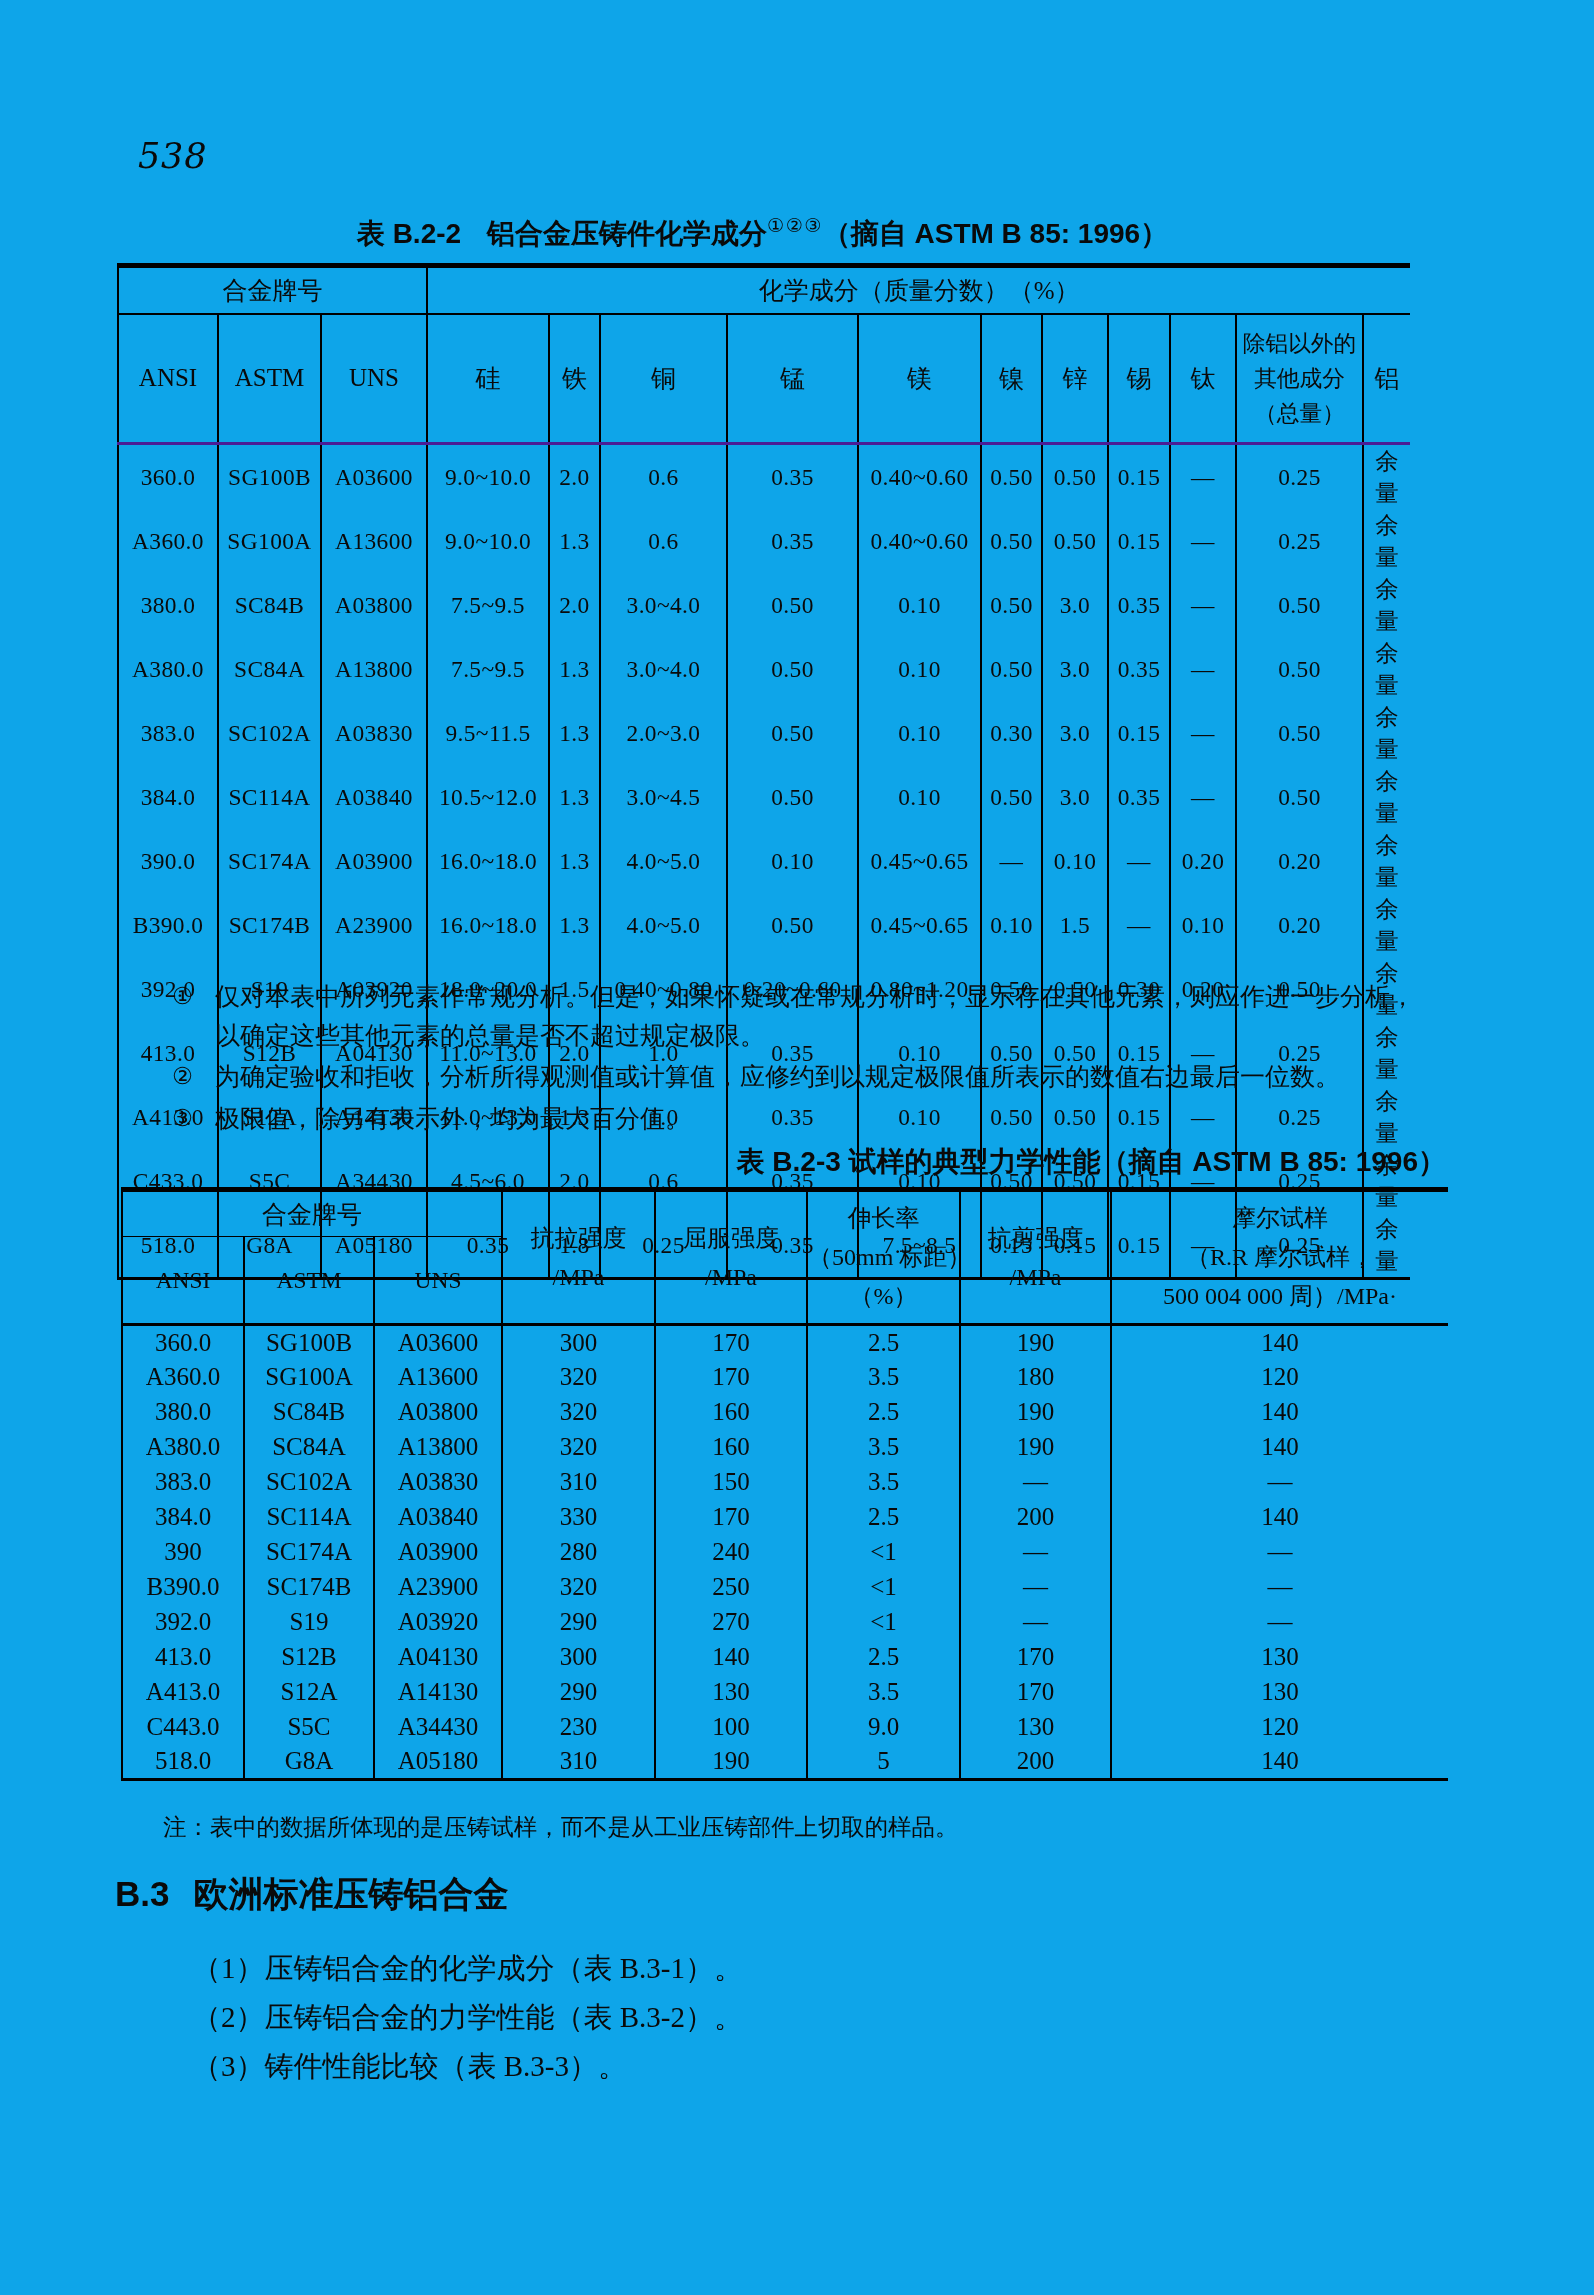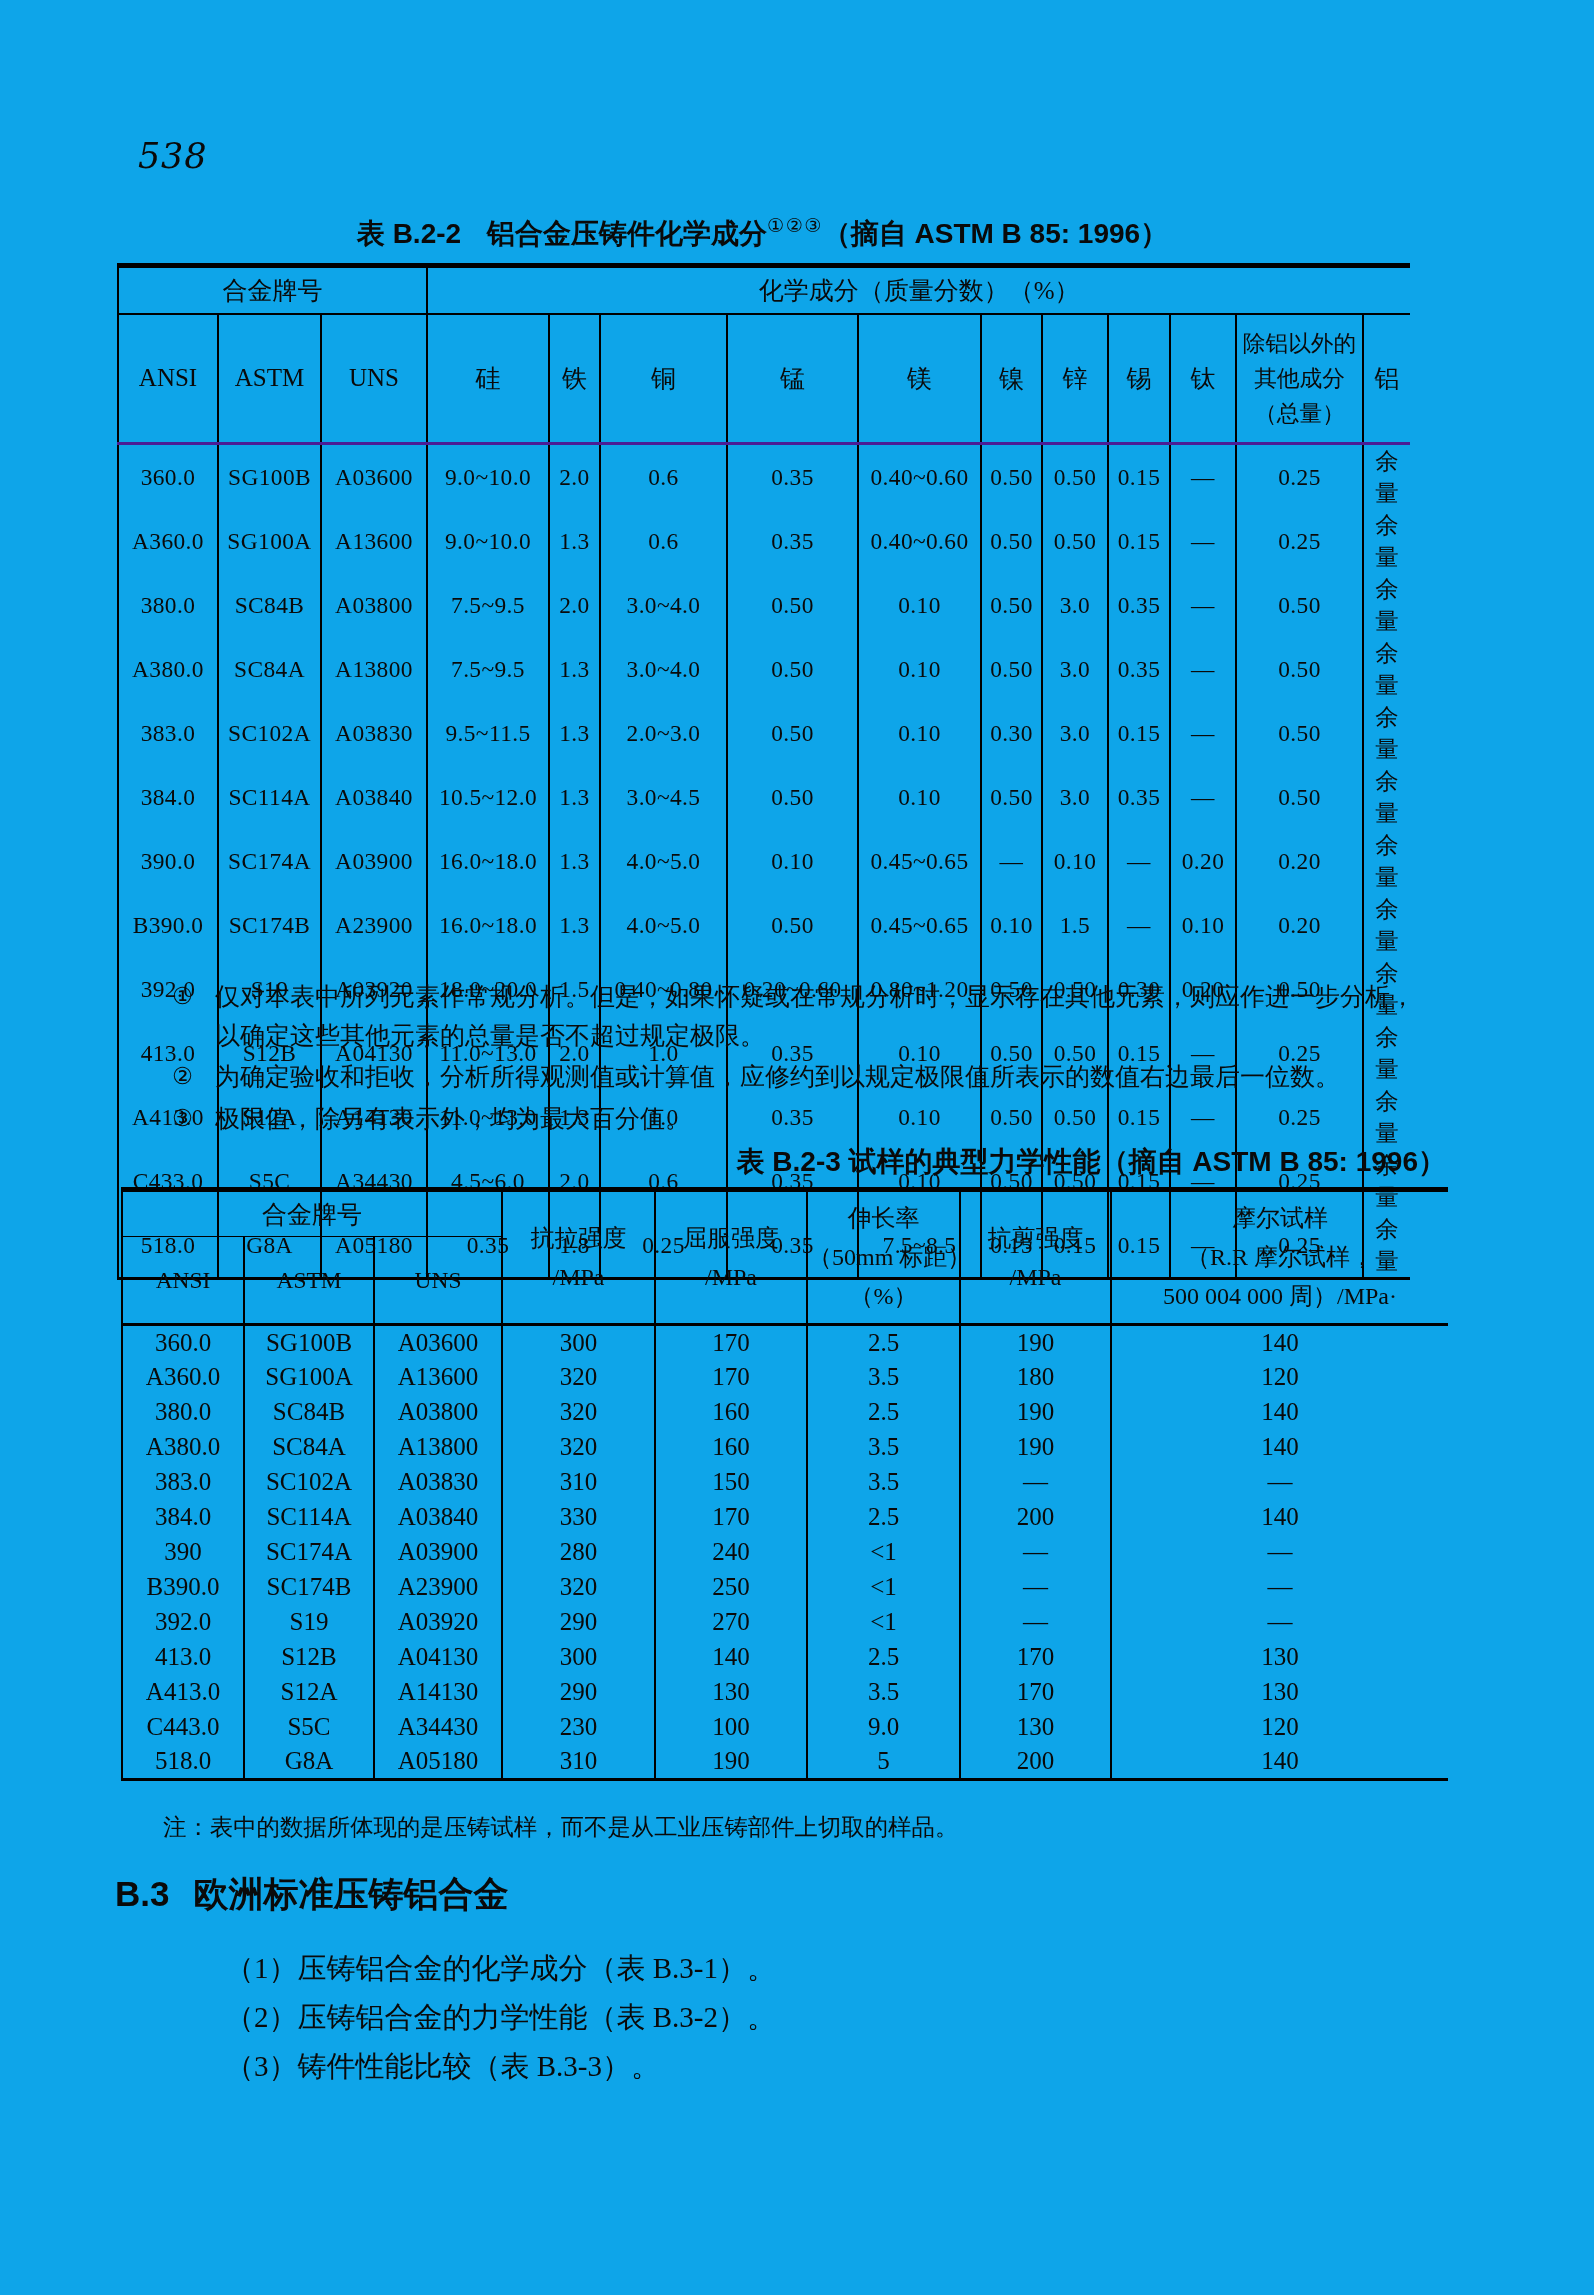--- a/index.html
+++ b/index.html
@@ -56,21 +56,21 @@
   .fn-text { width:1208px; }
   
   .t2-note { position:absolute; left:163px; top:1811px; font-size:23.4px; }
   
   .b3-heading {
     position:absolute; left:115px; top:1871px;
     font-family:"Liberation Sans","DejaVu Sans",sans-serif;
     font-size:35px; font-weight:700;
   }
   .b3-heading .hgap { display:inline-block; width:24px; }
-  .b3-items { position:absolute; left:192px; top:1944px; font-size:29px; line-height:49px;margin-left:33px; }
+  .b3-items { position:absolute; left:192px; top:1944px; font-size:29px; line-height:49px; }
 </style>
 </head>
 <body>
 
 <div class="page">
 
   <div class="pageno">538</div>
 
   <div class="t1-title"><span>表 B.2-2</span><span class="t-gap"></span><span>铝合金压铸件化学成分</span><sup>①②③</sup><span>（摘自 ASTM B 85: 1996）</span></div>
 

